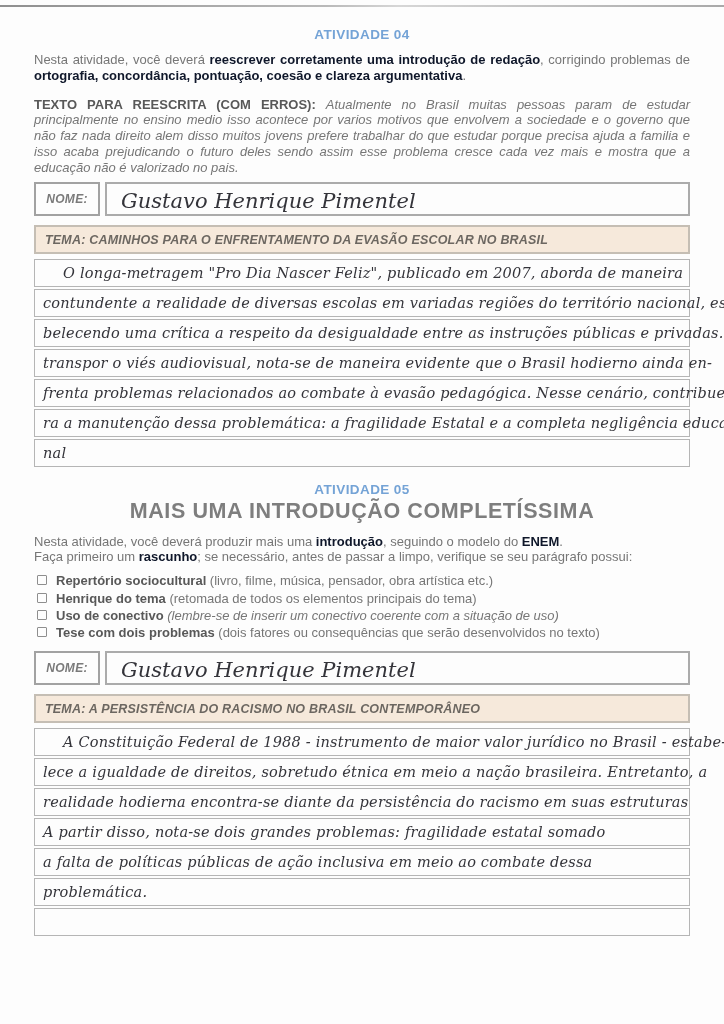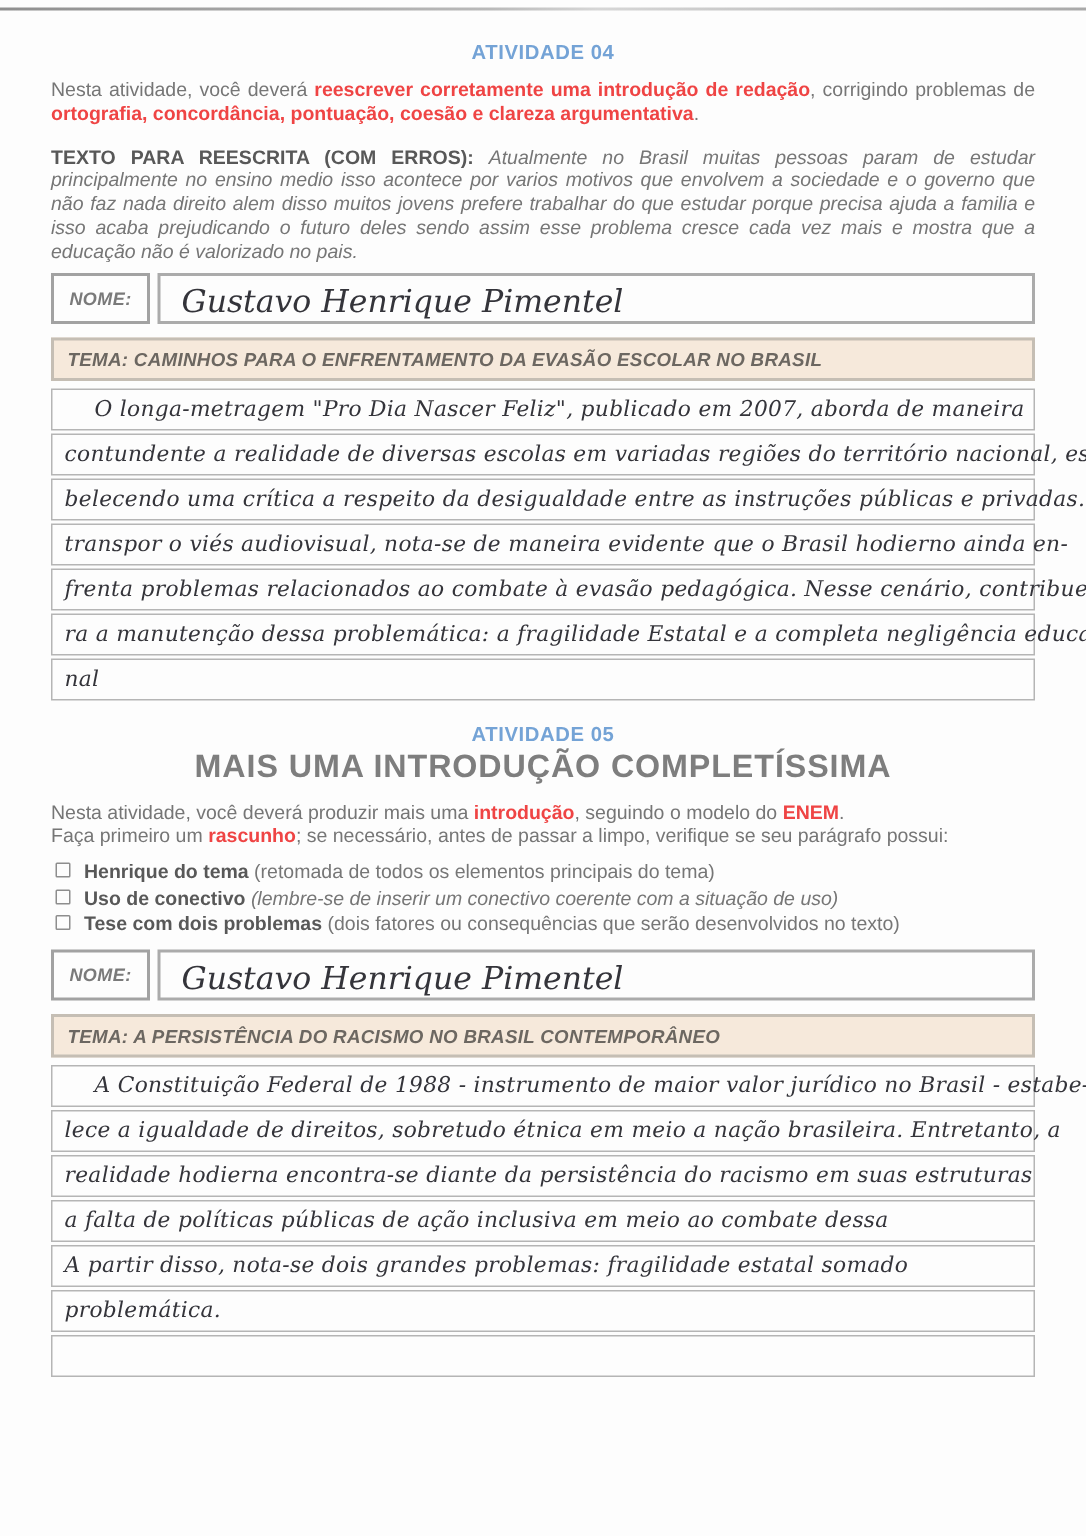--- a/index.html
+++ b/index.html
@@ -28,21 +28,21 @@
     margin-top:2px;
     text-align:center;font-weight:bold;font-size:21.5px;letter-spacing:.6px;
     color:#7e7e7e;
   }
   .body-p{
     margin:10px 0 0 0;
     font-size:13px;line-height:15.8px;
     text-align:justify;
     color:#767676;
   }
-  .body-p b{color:#ef4444;}
+  .body-p b{color:#0f172a;}
   .texto-p{margin-top:13px;}
   .texto-p .err-text{font-style:italic;}
   .texto-p b{color:#585858;}
 
   .nome-row{
     margin-top:6px;
     display:flex;gap:5px;height:34px;
   }
   .nome-box{
     width:66px;flex:0 0 66px;
@@ -146,20 +146,24 @@
   <div>
     <div class="act-label second">ATIVIDADE 05</div>
     <div class="act-title">MAIS UMA INTRODUÇÃO COMPLETÍSSIMA</div>
 
     <p class="body-p" style="text-align:left;"><span>Nesta atividade, você deverá produzir mais uma </span><b>introdução</b><span>, seguindo o modelo do </span><b>ENEM</b><span>.</span><br>
     <span>Faça primeiro um </span><b>rascunho</b><span>; se necessário, antes de passar a limpo, verifique se seu parágrafo possui:</span></p>
 
     <ul class="checklist">
       <li>
           <span class="chk"></span>
+          <span><b>Repertório sociocultural</b><span> (livro, filme, música, pensador, obra artística etc.)</span></span>
+        </li>
+      <li>
+          <span class="chk"></span>
           <span><b>Henrique do tema</b><span> (retomada de todos os elementos principais do tema)</span></span>
         </li>
       <li>
           <span class="chk"></span>
           <span><b>Uso de conectivo</b><span class="ital"> (lembre-se de inserir um conectivo coerente com a situação de uso)</span></span>
         </li>
       <li>
           <span class="chk"></span>
           <span><b>Tese com dois problemas</b><span> (dois fatores ou consequências que serão desenvolvidos no texto)</span></span>
         </li>
@@ -171,19 +175,19 @@
         <span class="hand">Gustavo Henrique Pimentel</span>
       </div>
     </div>
 
     <div class="tema-bar">TEMA: A PERSISTÊNCIA DO RACISMO NO BRASIL CONTEMPORÂNEO</div>
 
     <div class="ruled">
       <div class="hand-row indent"><span class="hand">A Constituição Federal de 1988 - instrumento de maior valor jurídico no Brasil - estabe-</span></div>
       <div class="hand-row"><span class="hand">lece a igualdade de direitos, sobretudo étnica em meio a nação brasileira. Entretanto, a</span></div>
       <div class="hand-row"><span class="hand">realidade hodierna encontra-se diante da persistência do racismo em suas estruturas</span></div>
+      <div class="hand-row"><span class="hand">A partir disso, nota-se dois grandes problemas: fragilidade estatal somado</span></div>
       <div class="hand-row"><span class="hand">a falta de políticas públicas de ação inclusiva em meio ao combate dessa</span></div>
-      <div class="hand-row"><span class="hand">A partir disso, nota-se dois grandes problemas: fragilidade estatal somado</span></div>
       <div class="hand-row"><span class="hand">problemática.</span></div>
       <div class="hand-row"><span class="hand"></span></div>
     </div>
   </div>
 </div>
 
 </body></html>

